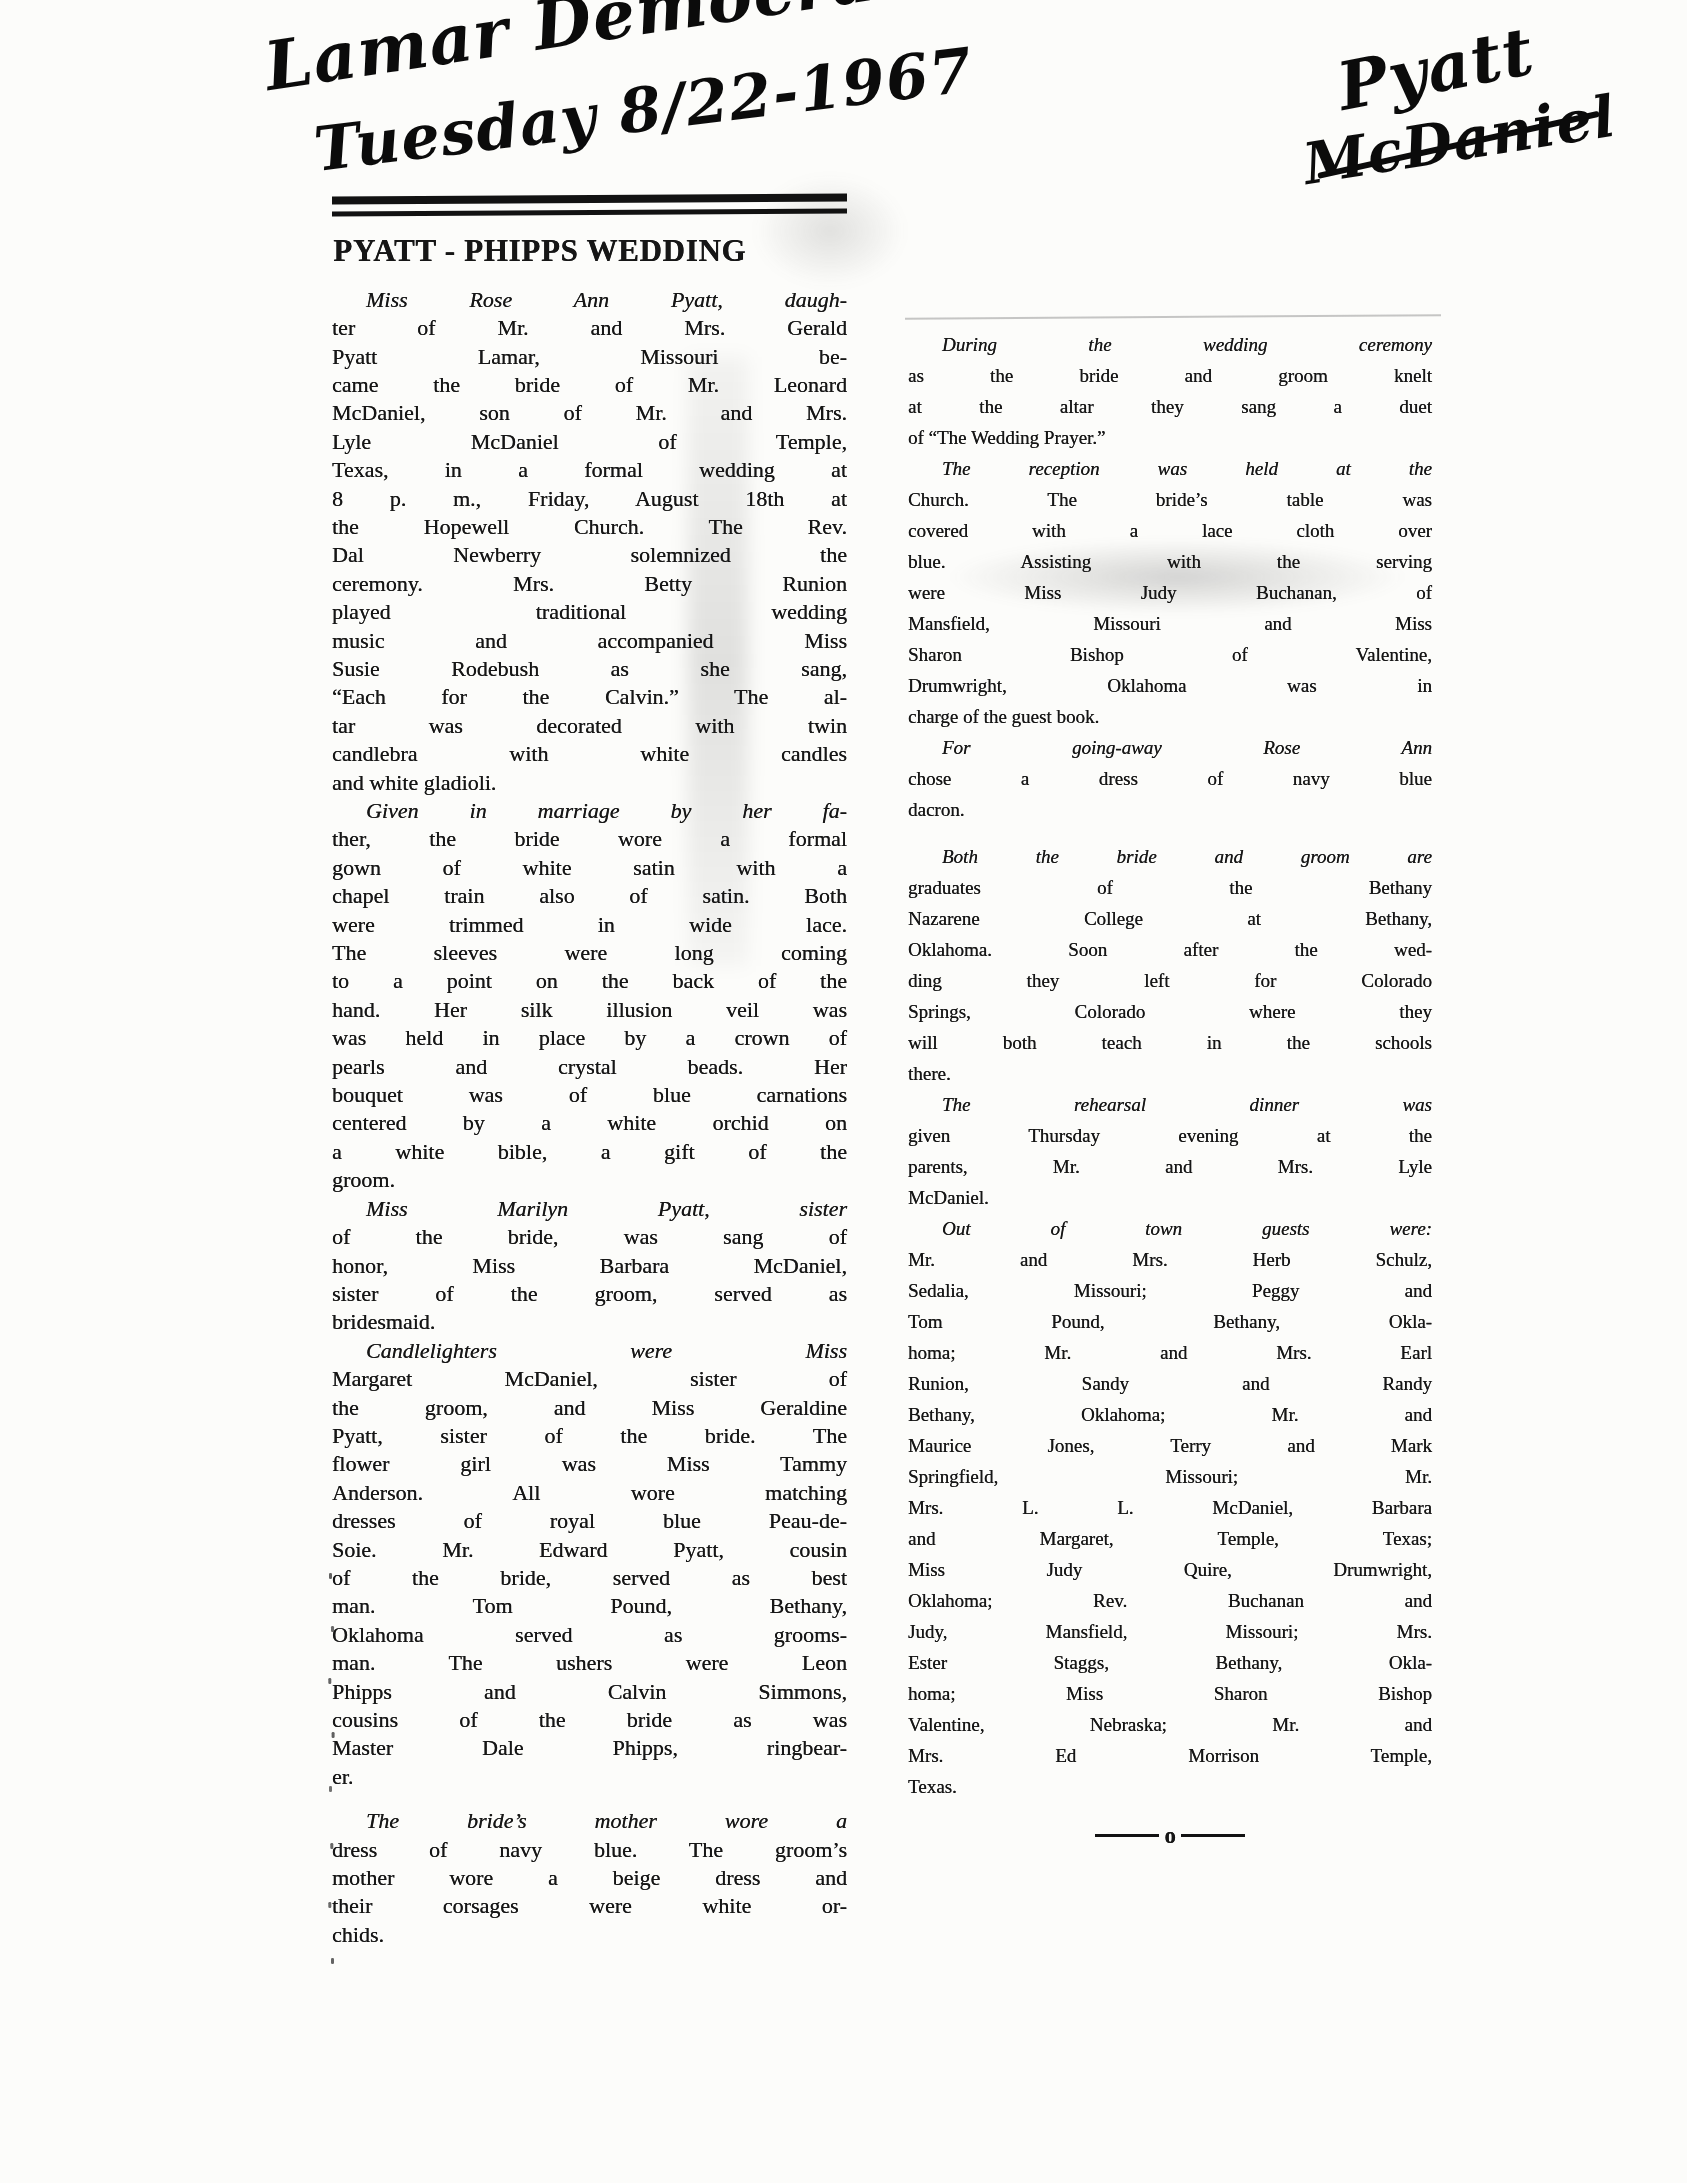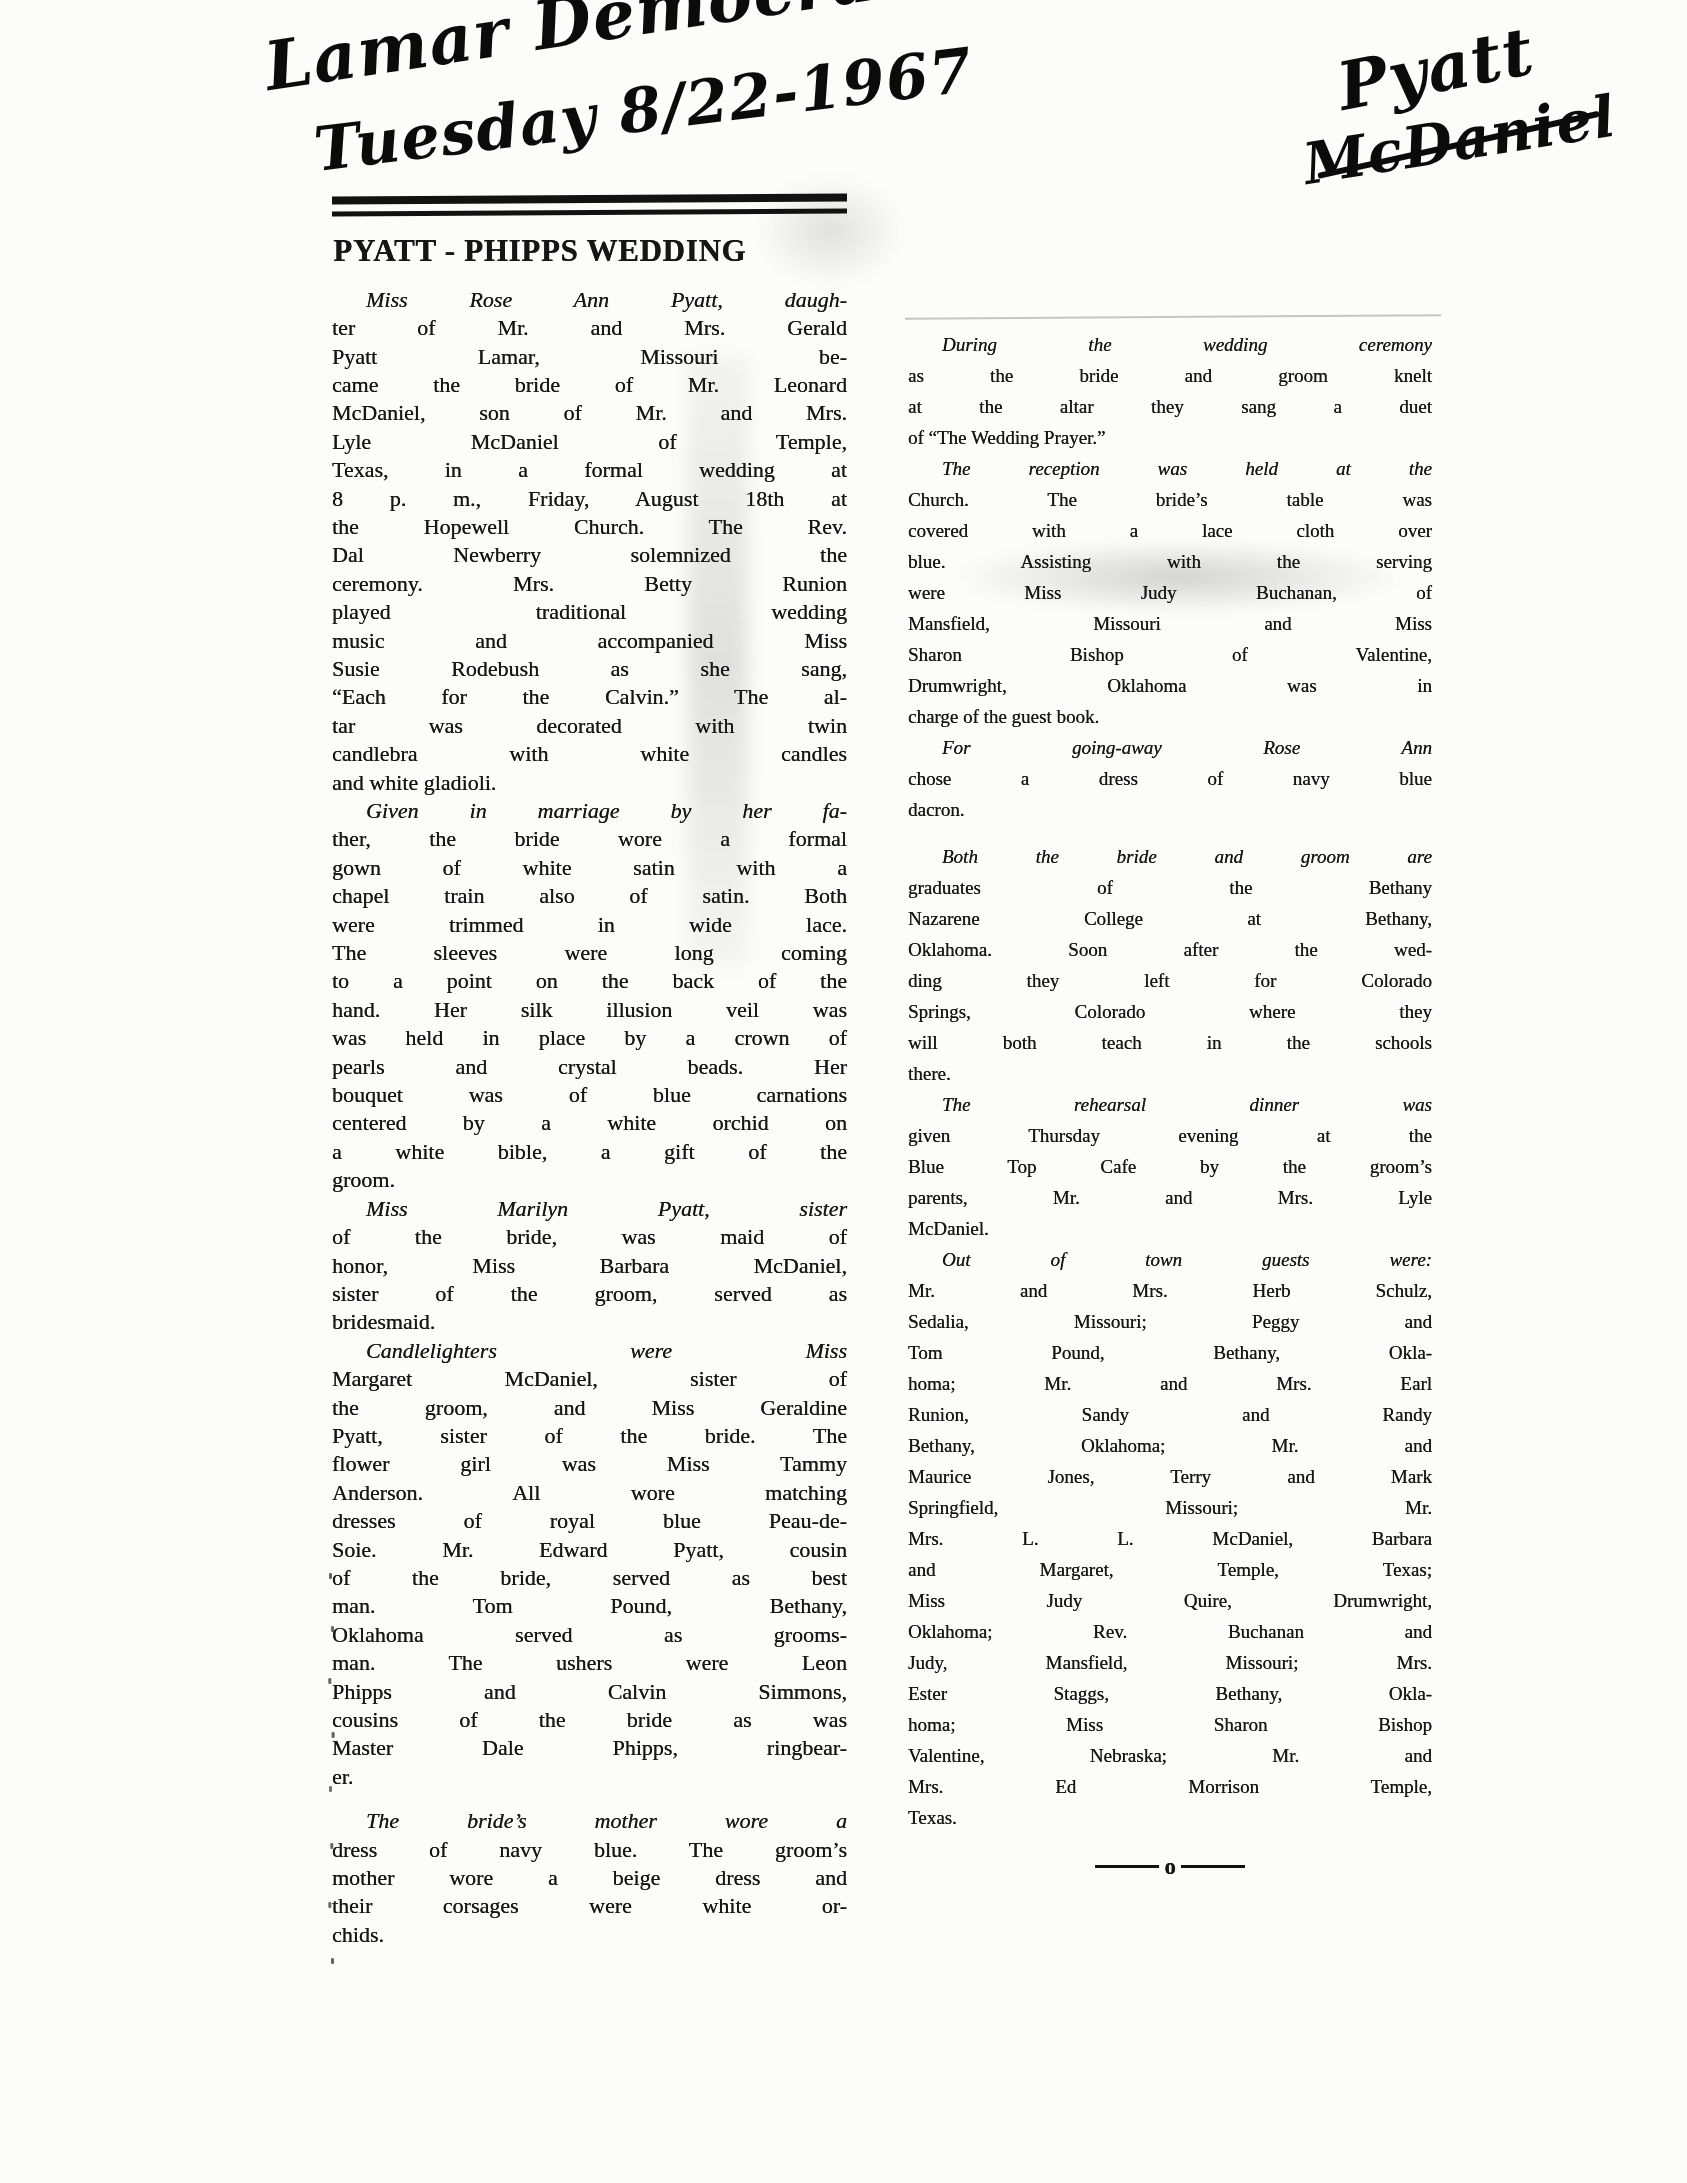--- a/index.html
+++ b/index.html
@@ -148,21 +148,21 @@
           <div class="line">hand. Her silk illusion veil was</div>
           <div class="line">was held in place by a crown of</div>
           <div class="line">pearls and crystal beads. Her</div>
           <div class="line">bouquet was of blue carnations</div>
           <div class="line">centered by a white orchid on</div>
           <div class="line">a white bible, a gift of the</div>
           <div class="line last">groom.</div>
         </div>
         <div class="para">
           <div class="line first">Miss Marilyn Pyatt, sister</div>
-          <div class="line">of the bride, was maid of</div>
+          <div class="line">of the bride, was sang of</div>
           <div class="line">honor, Miss Barbara McDaniel,</div>
           <div class="line">sister of the groom, served as</div>
           <div class="line last">bridesmaid.</div>
         </div>
         <div class="para">
           <div class="line first">Candlelighters were Miss</div>
           <div class="line">Margaret McDaniel, sister of</div>
           <div class="line">the groom, and Miss Geraldine</div>
           <div class="line">Pyatt, sister of the bride. The</div>
           <div class="line">flower girl was Miss Tammy</div>
@@ -218,21 +218,20 @@
           <div class="line">Nazarene College at Bethany,</div>
           <div class="line">Oklahoma. Soon after the wed-</div>
           <div class="line">ding they left for Colorado</div>
           <div class="line">Springs, Colorado where they</div>
           <div class="line">will both teach in the schools</div>
           <div class="line last">there.</div>
         </div>
         <div class="para">
           <div class="line first">The rehearsal dinner was</div>
           <div class="line">given Thursday evening at the</div>
-          <div class="line">Blue Top Cafe by the groom’s</div>
           <div class="line">parents, Mr. and Mrs. Lyle</div>
           <div class="line last">McDaniel.</div>
         </div>
         <div class="para">
           <div class="line first">Out of town guests were:</div>
           <div class="line">Mr. and Mrs. Herb Schulz,</div>
           <div class="line">Sedalia, Missouri; Peggy and</div>
           <div class="line">Tom Pound, Bethany, Okla-</div>
           <div class="line">homa; Mr. and Mrs. Earl</div>
           <div class="line">Runion, Sandy and Randy</div>

